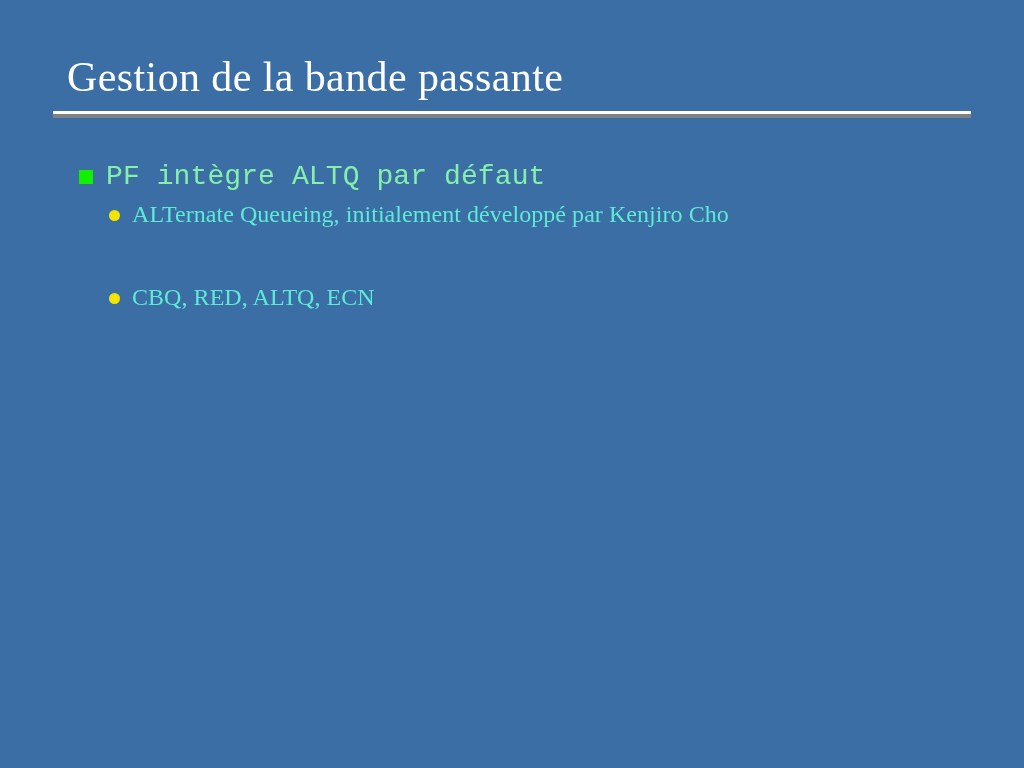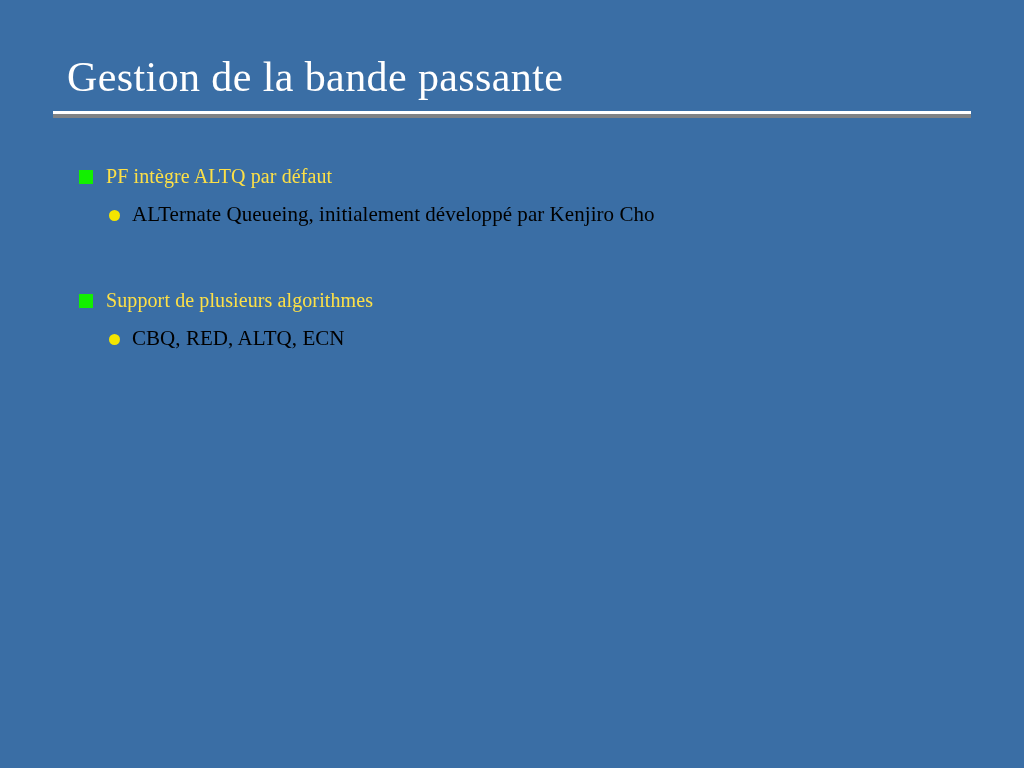--- a/index.html
+++ b/index.html
@@ -69,41 +69,41 @@
   .group {
     margin-bottom: 28px;
   }
   .group:last-child {
     margin-bottom: 0;
   }
 
   .lvl1 {
     position: relative;
     padding-left: 36px;
-    color: #fde047;
-    font-size: 20px;
+    color: #86efac;
+    font-size: 28px;
     line-height: 41px;
-    font-family: Liberation Serif, serif;
+    font-family: Liberation Mono, monospace;
     letter-spacing: 0.1px;
   }
   .lvl1 .bullet-square {
     position: absolute;
     left: 9px;
     top: 14px;
     width: 14px;
     height: 14px;
     background: #12F000;
     display: block;
   }
 
   .lvl2 {
     position: relative;
     padding-left: 62px;
-    color: #000000;
-    font-size: 21px;
+    color: #5eead4;
+    font-size: 24px;
     line-height: 31px;
     font-family: "Liberation Serif", "DejaVu Serif", serif;
     letter-spacing: 0.05px;
     margin-top: 2px;
   }
   .lvl2 .bullet-dot {
     position: absolute;
     left: 39px;
     top: 11px;
     width: 11px;
@@ -134,24 +134,20 @@
       </div>
       <div class="lvl2">
         <span class="bullet-dot"></span>
         <span>ALTernate Queueing, initialement développé par Kenjiro Cho</span>
       </div>
     </div>
 
     <div class="spacer-sm"></div>
 
     <div class="group">
-      <div class="lvl1">
-        <span class="bullet-square"></span>
-        <span>Support de plusieurs algorithmes</span>
-      </div>
       <div class="lvl2">
         <span class="bullet-dot"></span>
         <span>CBQ, RED, ALTQ, ECN</span>
       </div>
     </div>
 
     <div class="spacer-sm"></div>
 
 
   </div>

